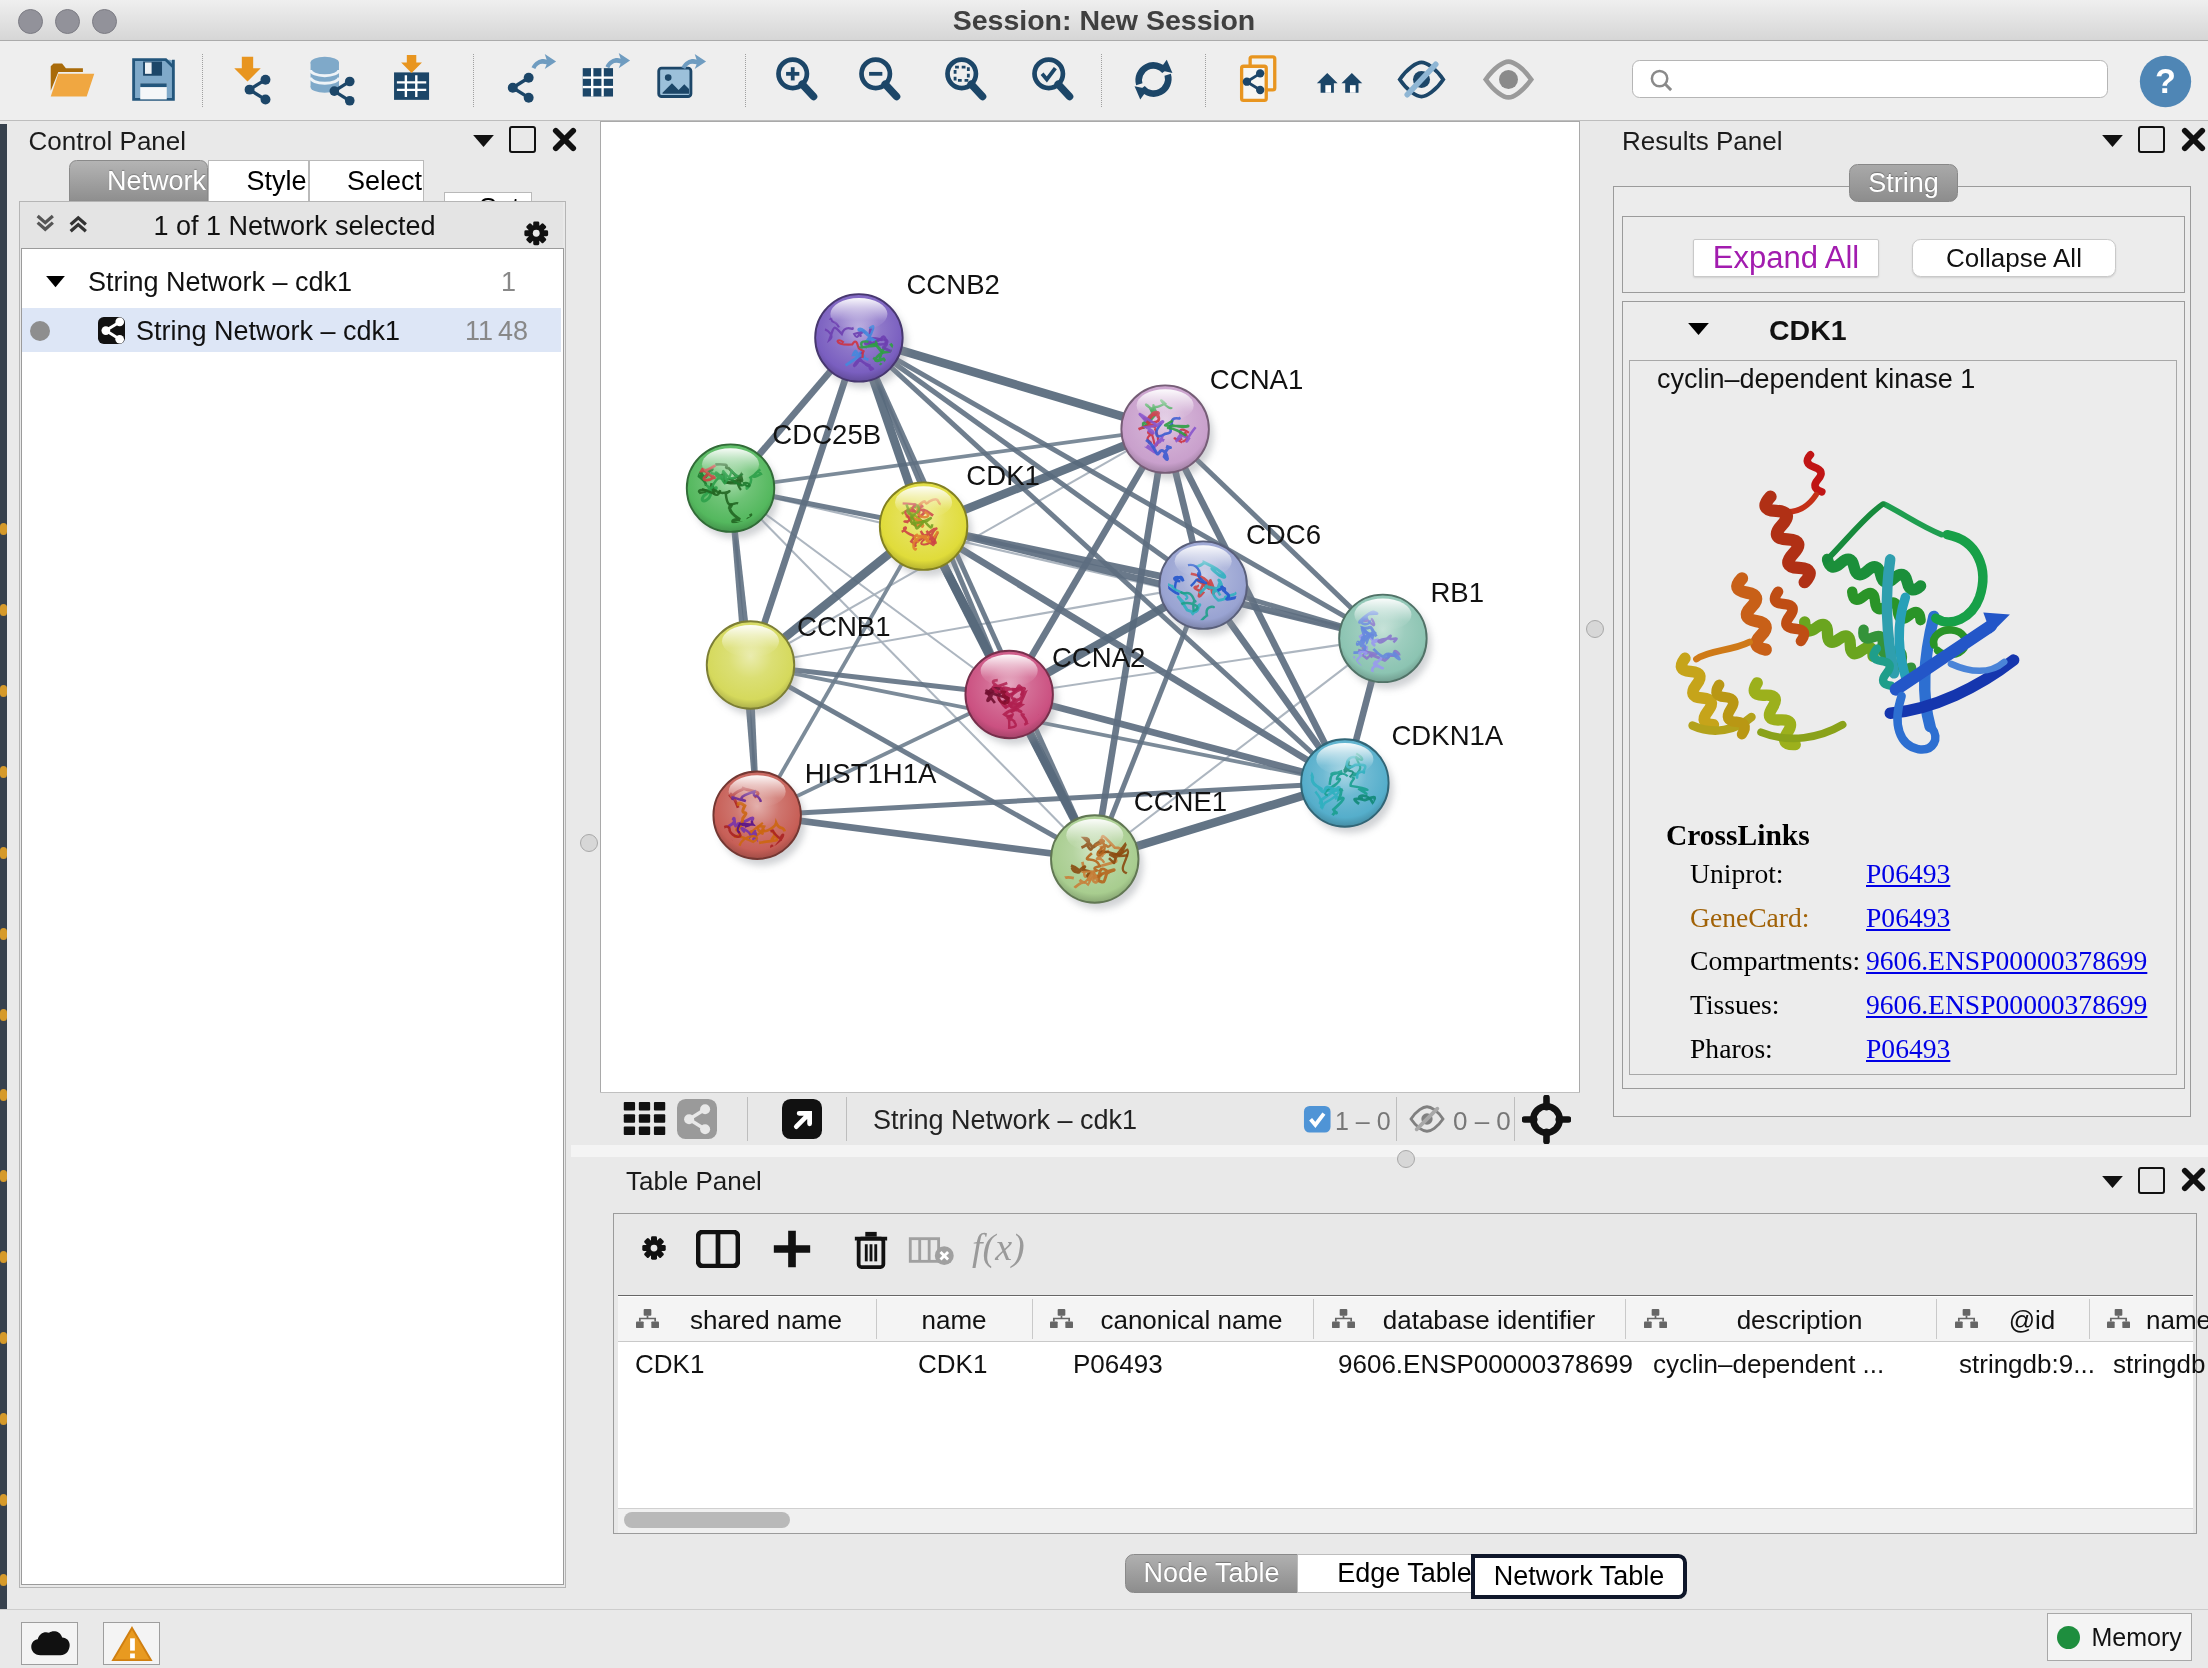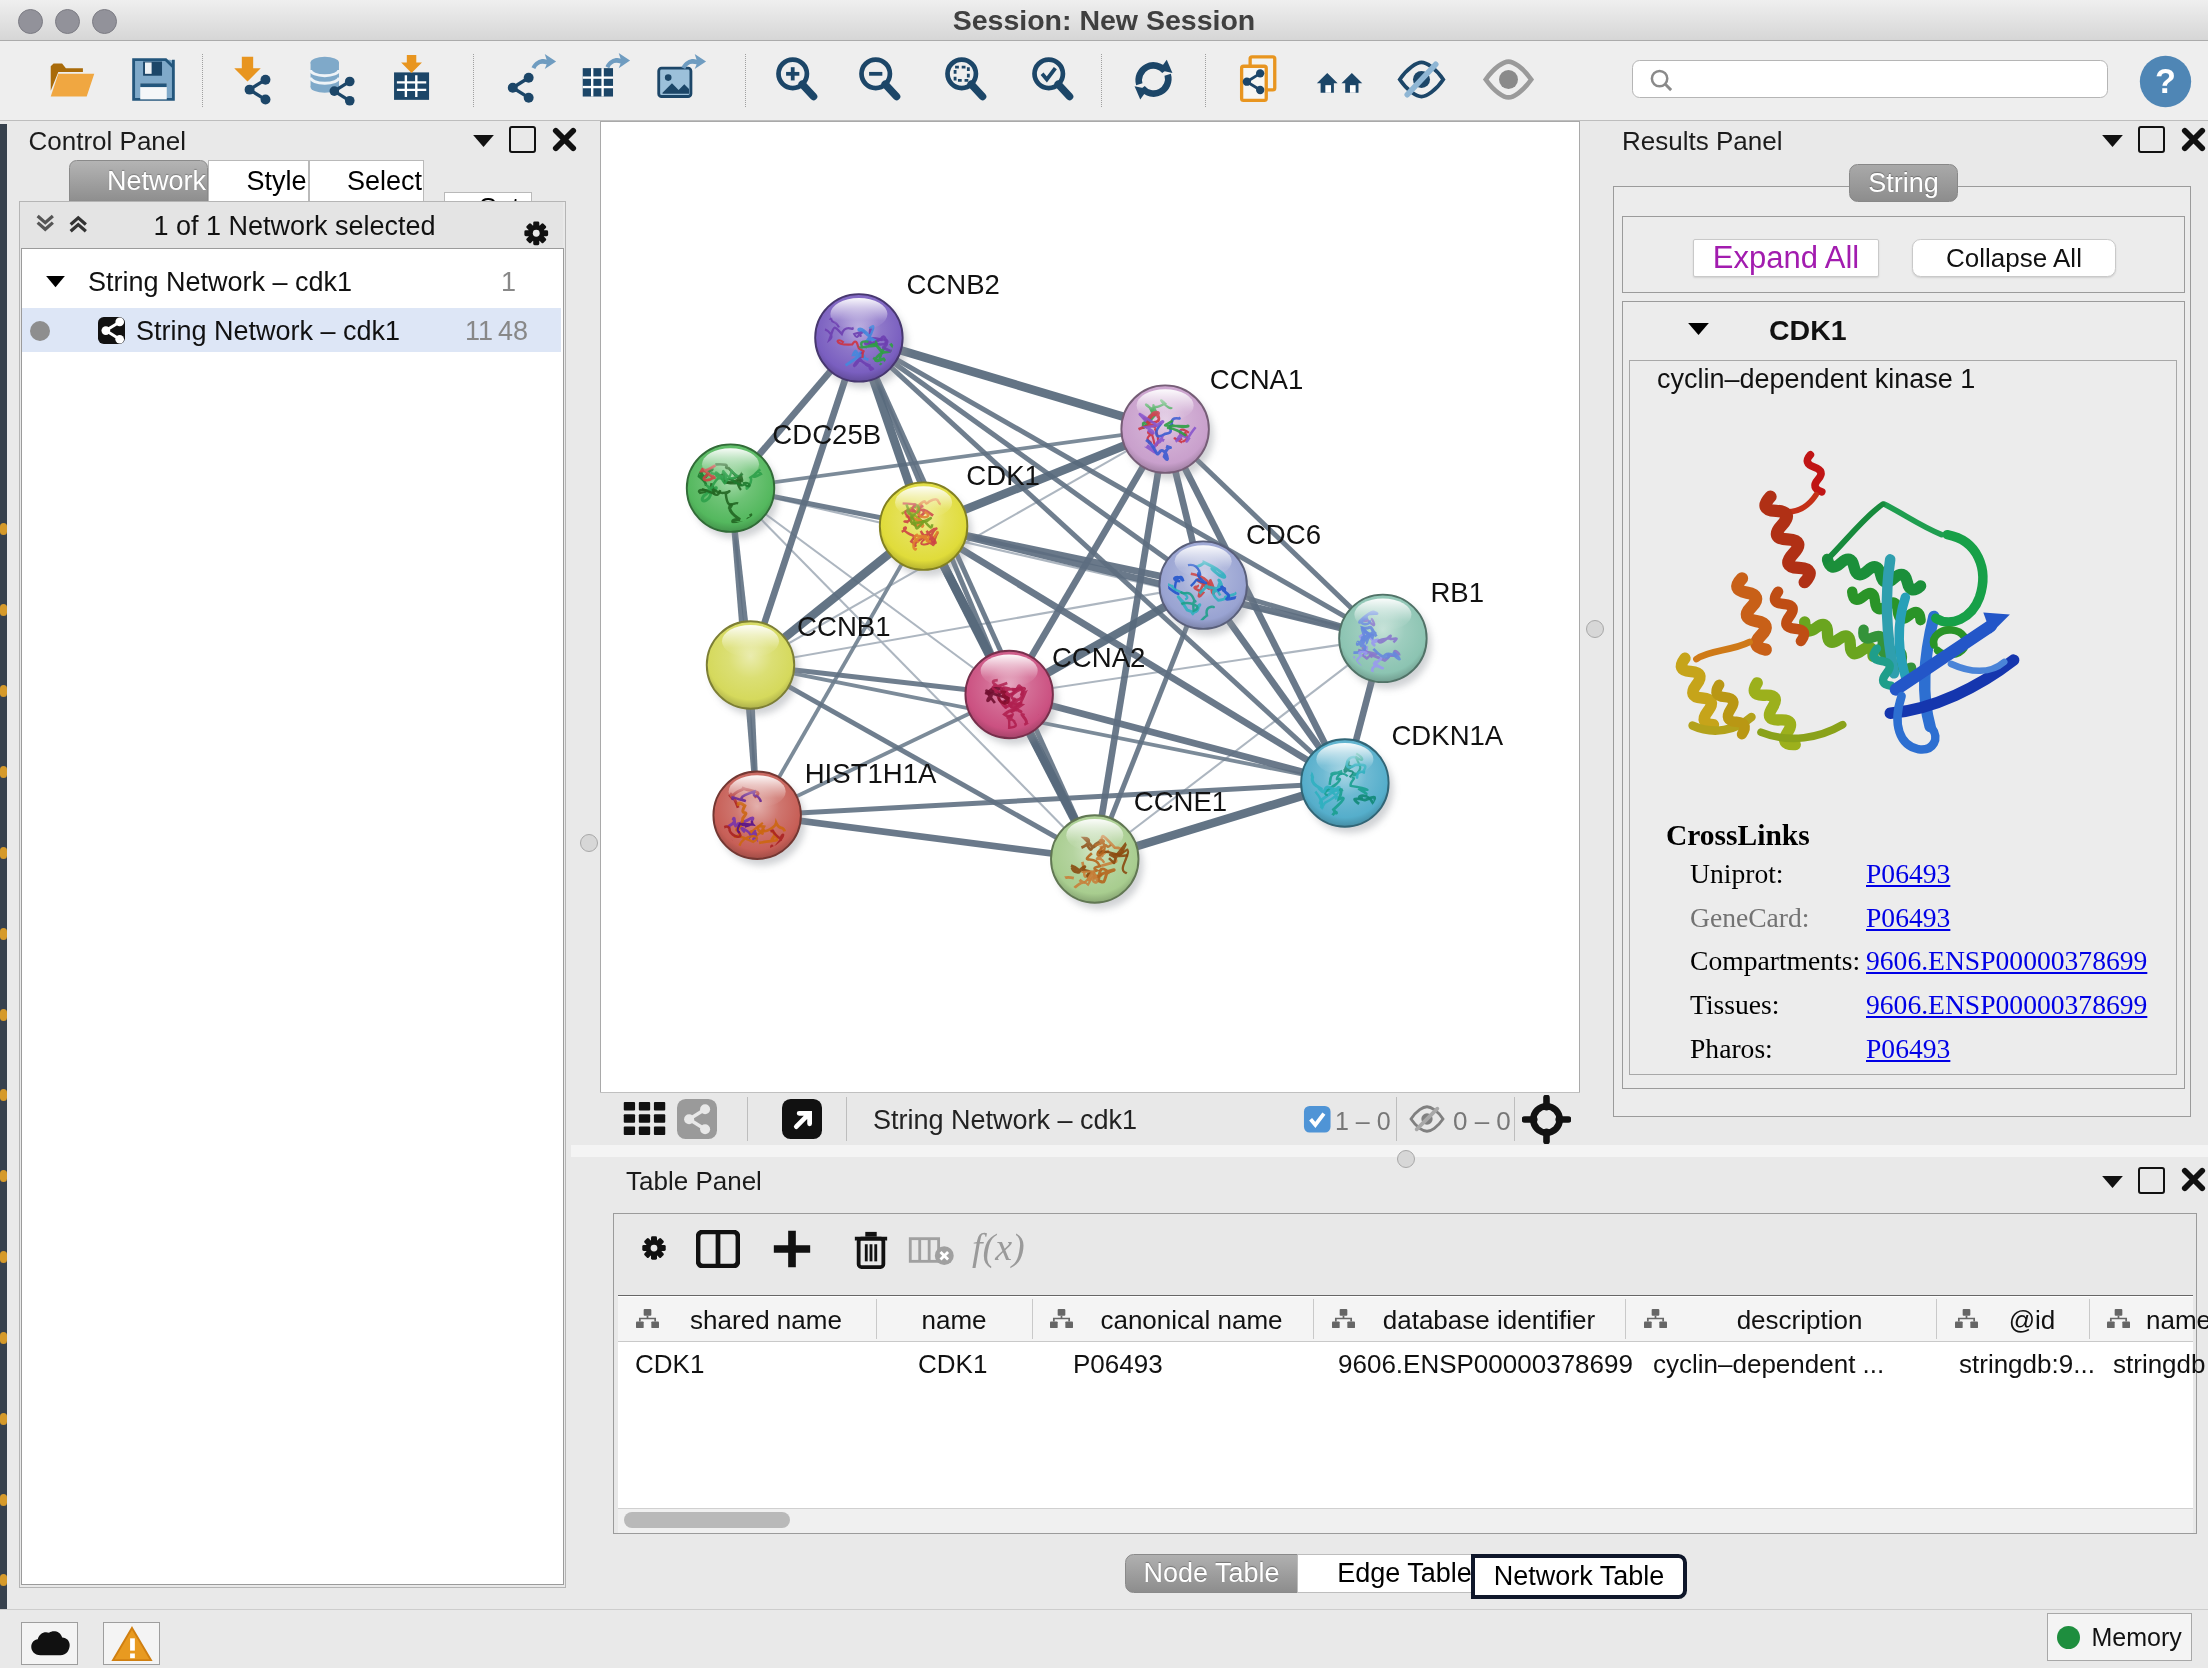--- a/index.html
+++ b/index.html
@@ -696,21 +696,21 @@
       <path d="M222 212 Q213 223 227 225 Q241 227 232 238 Q223 249 237 251" stroke="#1f9e8a" stroke-width="9" fill="none"></path>
       <path d="M242 255 L342 188" stroke="#2356c8" stroke-width="13"></path>
       <path d="M342 196 L362 176 L334 174 Z" fill="#2356c8" stroke="none"></path>
       <path d="M236 280 C282 276 330 252 366 224" stroke="#1536ae" stroke-width="12"></path>
       <path d="M300 228 C322 238 342 238 356 226" stroke="#4a84d8" stroke-width="7"></path>
       <path d="M248 262 C238 292 246 314 266 318 C282 320 288 306 280 296" stroke="#2d6fd1" stroke-width="9"></path>
     </svg></div>
 <div class="abs" style="left:1666px;top:819px;font-family:'Liberation Serif',serif;font-size:29.5px;font-weight:bold;color:#000;">CrossLinks</div>
 <div class="abs" style="left:1690px;top:858px;font-family:'Liberation Serif',serif;font-size:27.6px;color:#000;">Uniprot:</div>
 <div class="abs" style="left:1866px;top:858px;font-family:'Liberation Serif',serif;font-size:27.6px;"><span style="color:#0000e6;text-decoration:underline;">P06493</span></div>
-<div class="abs" style="left:1690px;top:902px;font-family:'Liberation Serif',serif;font-size:27.6px;color:#737373;">GeneCard:</div>
+<div class="abs" style="left:1690px;top:902px;font-family:'Liberation Serif',serif;font-size:27.6px;color:#a16207;">GeneCard:</div>
 <div class="abs" style="left:1866px;top:902px;font-family:'Liberation Serif',serif;font-size:27.6px;"><span style="color:#0000e6;text-decoration:underline;">P06493</span></div>
 <div class="abs" style="left:1690px;top:945px;font-family:'Liberation Serif',serif;font-size:27.6px;color:#000;">Compartments:</div>
 <div class="abs" style="left:1866px;top:945px;font-family:'Liberation Serif',serif;font-size:27.6px;"><span style="color:#0000e6;text-decoration:underline;">9606.ENSP00000378699</span></div>
 <div class="abs" style="left:1690px;top:989px;font-family:'Liberation Serif',serif;font-size:27.6px;color:#000;">Tissues:</div>
 <div class="abs" style="left:1866px;top:989px;font-family:'Liberation Serif',serif;font-size:27.6px;"><span style="color:#0000e6;text-decoration:underline;">9606.ENSP00000378699</span></div>
 <div class="abs" style="left:1690px;top:1033px;font-family:'Liberation Serif',serif;font-size:27.6px;color:#000;">Pharos:</div>
 <div class="abs" style="left:1866px;top:1033px;font-family:'Liberation Serif',serif;font-size:27.6px;"><span style="color:#0000e6;text-decoration:underline;">P06493</span></div>
 <div class="abs ptitle" style="left:626px;top:1166px;">Table Panel</div>
 <div class="abs" style="left:2100px;top:1174px;"><svg width="25" height="16" viewBox="0 0 26 17" style="">
       <path d="M2 2 L24 2 L13 15 Z" fill="#111"></path>

